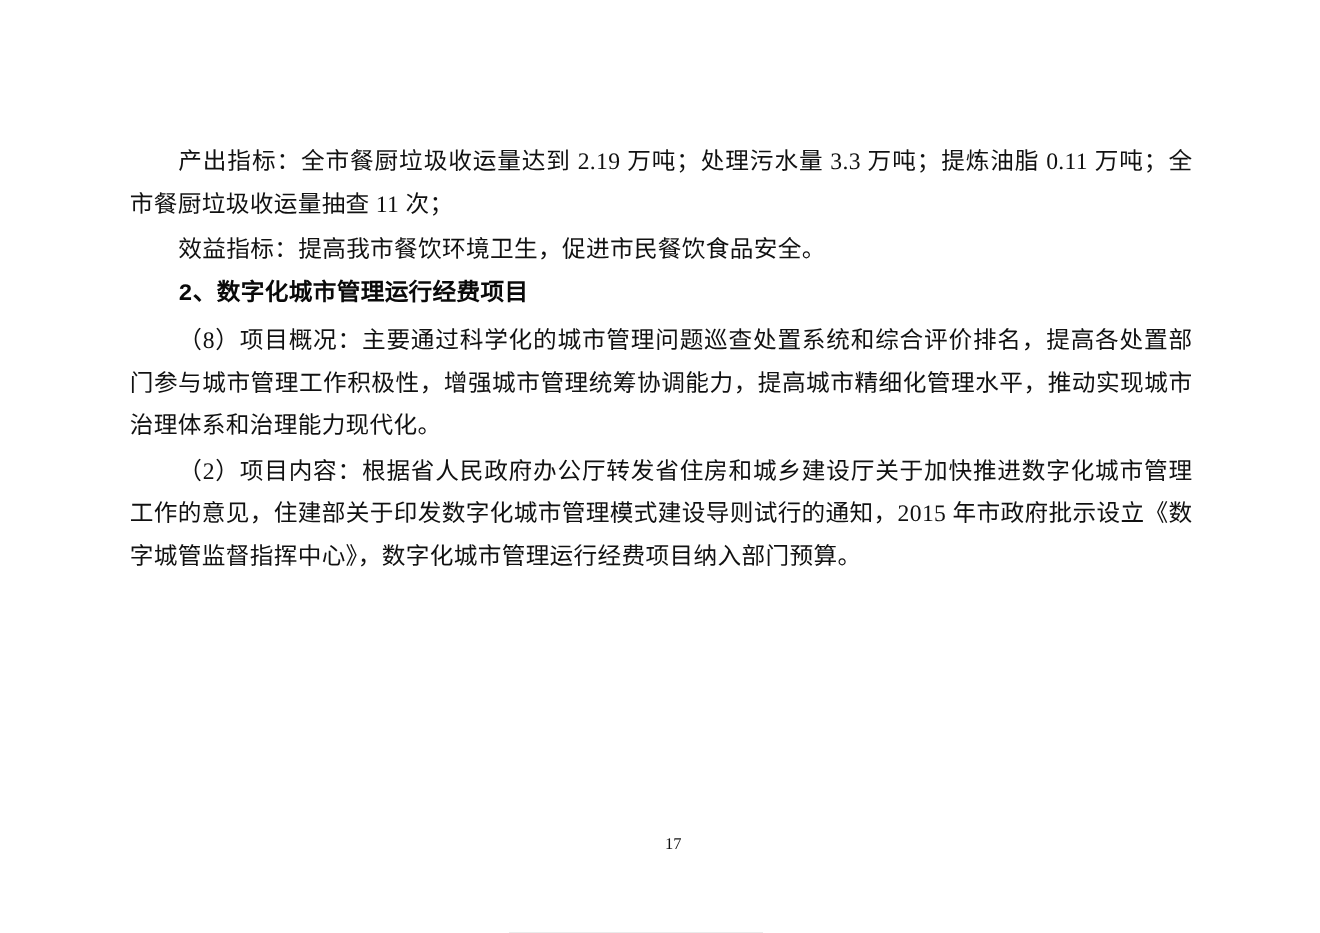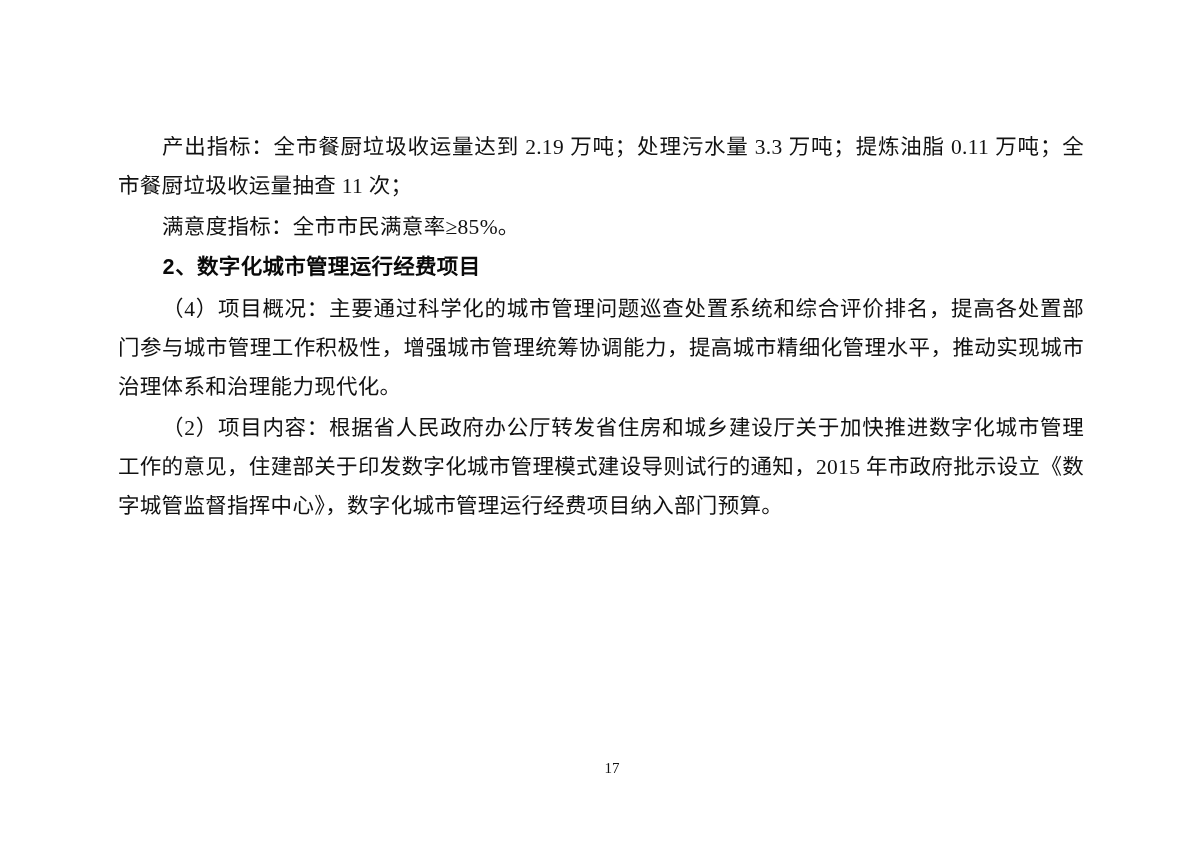--- a/index.html
+++ b/index.html
@@ -57,19 +57,19 @@
     font-family: "Liberation Serif", "DejaVu Serif", serif;
     padding-left: 12px;
   }
 </style>
 </head>
 <body>
 
 <div class="page">
   <div class="content">
     <p class="indent">产出指标：全市餐厨垃圾收运量达到 2.19 万吨；处理污水量 3.3 万吨；提炼油脂 0.11 万吨；全市餐厨垃圾收运量抽查 11 次；</p>
-    <p class="indent">满意度指标：全市市民满意率≥85%。</p>
+    <p class="indent">效益指标：提高我市餐饮环境卫生，促进市民餐饮食品安全。</p>
     <p class="heading">2、数字化城市管理运行经费项目</p>
-    <p class="indent">（4）项目概况：主要通过科学化的城市管理问题巡查处置系统和综合评价排名，提高各处置部门参与城市管理工作积极性，增强城市管理统筹协调能力，提高城市精细化管理水平，推动实现城市治理体系和治理能力现代化。</p>
+    <p class="indent">（8）项目概况：主要通过科学化的城市管理问题巡查处置系统和综合评价排名，提高各处置部门参与城市管理工作积极性，增强城市管理统筹协调能力，提高城市精细化管理水平，推动实现城市治理体系和治理能力现代化。</p>
     <p class="indent">（2）项目内容：根据省人民政府办公厅转发省住房和城乡建设厅关于加快推进数字化城市管理工作的意见，住建部关于印发数字化城市管理模式建设导则试行的通知，2015 年市政府批示设立《数字城管监督指挥中心》，数字化城市管理运行经费项目纳入部门预算。</p>
   </div>
   <div class="page-number">17</div>
 </div>
 
 </body></html>

